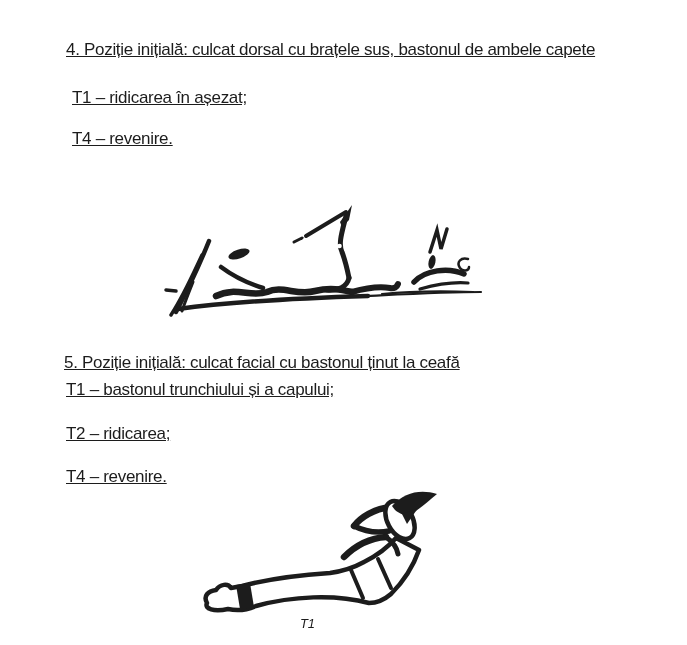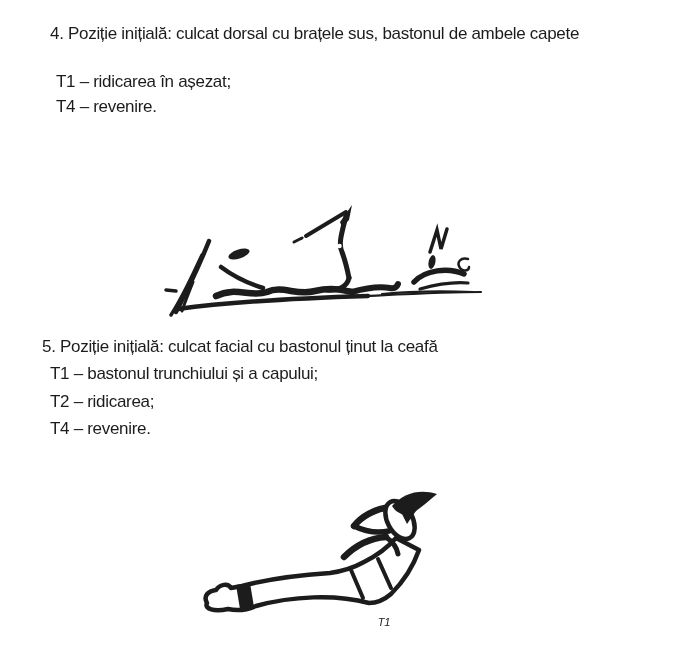--- a/index.html
+++ b/index.html
@@ -2,31 +2,31 @@
 <html><head>
 <meta charset="utf-8">
 <style>
   html,body { margin:0; padding:0; background:#ffffff; }
   .page {
     position:relative; width:687px; height:645px; background:#ffffff;
     font-family:"Liberation Sans", sans-serif; color:#1c1c1c;
     letter-spacing:-0.3px; overflow:hidden;
   }
   .txt { position:absolute; font-size:17px; line-height:25px; white-space:nowrap; }
-  .txt p { margin:0; }
+  .txt p { margin:16px;text-decoration:underline; }
   .heading4 { left:7px; top:21px; }
   .heading4 .line1 { padding-left:43px; }
   .steps4 { left:56px; top:69px; }
-  .heading5 { left:42px; top:334px; }
+  .heading5 { left:48px; top:334px; }
   .steps5 { left:50px; top:360px; line-height:27.5px; }
   .illu { position:absolute; }
   .illu1 { left:145px; top:193px; }
   .illu2 { left:188px; top:482px; }
-  .caption { position:absolute; left:300px; top:616px; width:90px; text-align:right;
-             font-style:italic; font-size:11px; }
+  .caption { position:absolute; left:300px; top:616px; width:90px; text-align:left;
+             font-style:italic; font-size:13px; }
   svg .ink-s { fill:none; stroke:#1c1c1c; stroke-linecap:round; }
   svg .ink-f { fill:#1c1c1c; stroke:none; }
 </style>
 </head>
 <body>
 
 <div class="page">
 
   <div class="txt heading4">
     <p class="line1">4. Poziție inițială: culcat dorsal cu brațele sus, bastonul de ambele capete</p>

